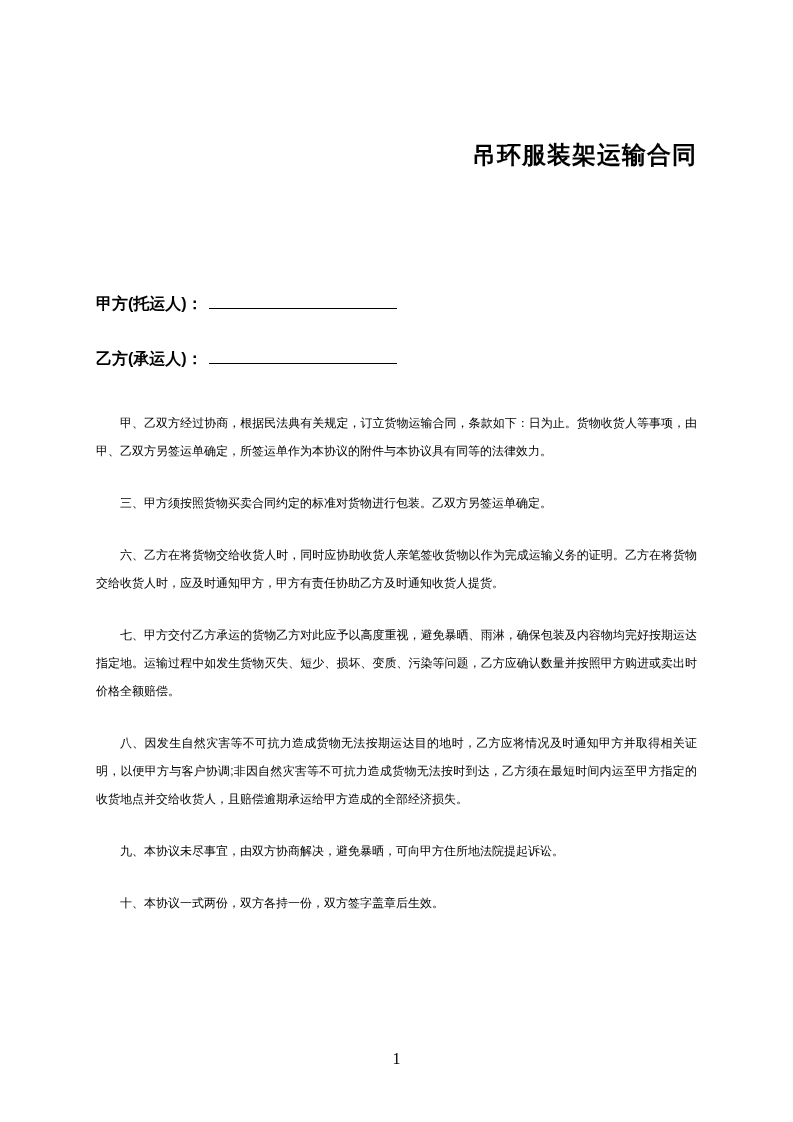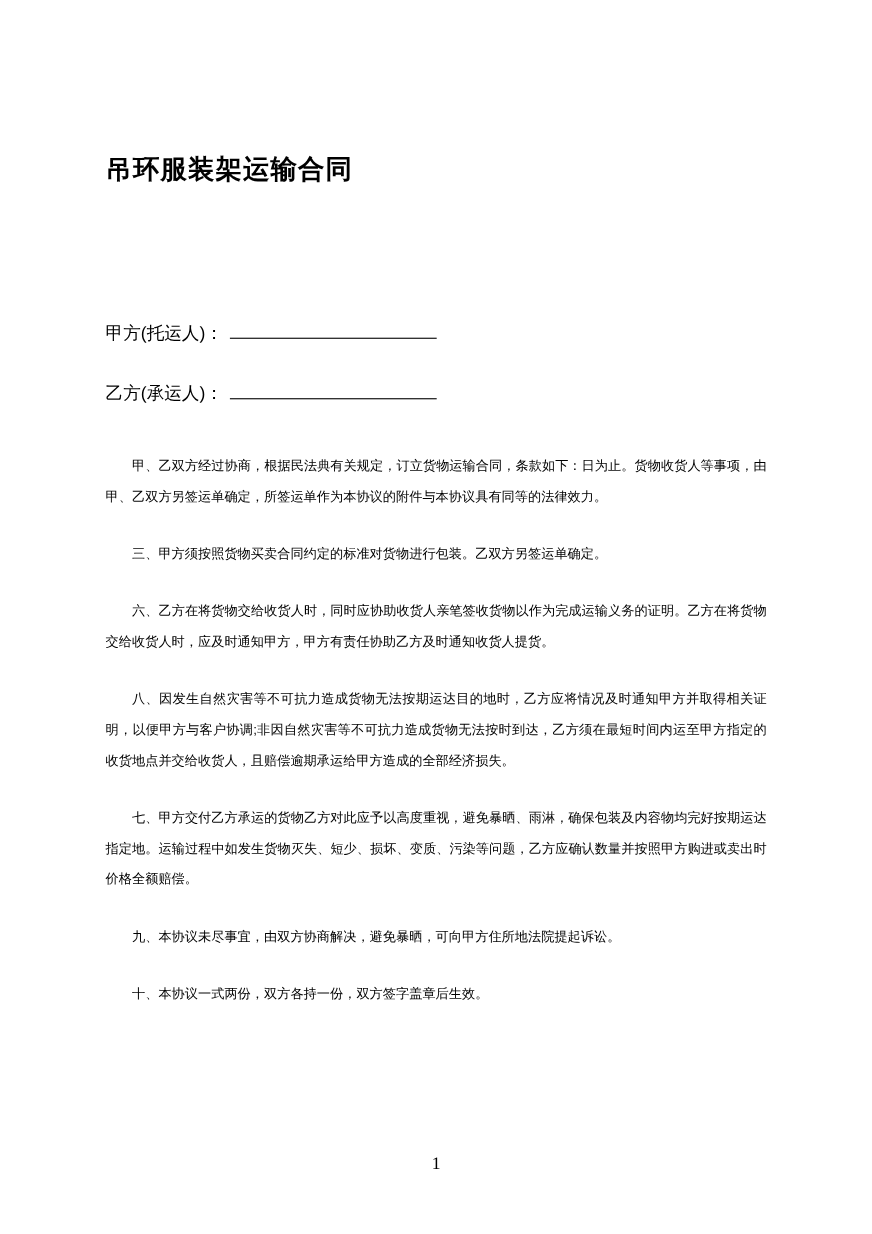--- a/index.html
+++ b/index.html
@@ -17,28 +17,29 @@
     overflow: hidden;
   }
   .content {
     padding: 0 96px;
   }
   .doc-title {
     margin-top: 140px;
     margin-bottom: 120px;
     font-size: 24px;
     font-weight: bold;
-    text-align: left;
+    text-align: right;
     line-height: 30px;
     letter-spacing: 1px;
   }
   .party-line {
     font-size: 16px;
     line-height: 28px;
     white-space: nowrap;
+    font-weight: bold;
   }
   .party-line.first { margin-bottom: 27px; }
   .party-line.second { margin-bottom: 36px; }
   .party-blank {
     display: inline-block;
     width: 188px;
     height: 16px;
     margin-left: 6px;
     border-bottom: 1px solid #000000;
     vertical-align: baseline;
@@ -78,23 +79,23 @@
     <div class="party-line second">
       <span>乙方(承运人)：</span><span class="party-blank"></span>
     </div>
 
     <p class="body-paragraph">甲、乙双方经过协商，根据民法典有关规定，订立货物运输合同，条款如下：日为止。货物收货人等事项，由甲、乙双方另签运单确定，所签运单作为本协议的附件与本协议具有同等的法律效力。</p>
 
     <p class="body-paragraph">三、甲方须按照货物买卖合同约定的标准对货物进行包装。乙双方另签运单确定。</p>
 
     <p class="body-paragraph">六、乙方在将货物交给收货人时，同时应协助收货人亲笔签收货物以作为完成运输义务的证明。乙方在将货物交给收货人时，应及时通知甲方，甲方有责任协助乙方及时通知收货人提货。</p>
 
+    <p class="body-paragraph">七、甲方交付乙方承运的货物乙方对此应予以高度重视，避免暴晒、雨淋，确保包装及内容物均完好按期运达指定地。运输过程中如发生货物灭失、短少、损坏、变质、污染等问题，乙方应确认数量并按照甲方购进或卖出时价格全额赔偿。</p>
+
     <p class="body-paragraph">八、因发生自然灾害等不可抗力造成货物无法按期运达目的地时，乙方应将情况及时通知甲方并取得相关证明，以便甲方与客户协调;非因自然灾害等不可抗力造成货物无法按时到达，乙方须在最短时间内运至甲方指定的收货地点并交给收货人，且赔偿逾期承运给甲方造成的全部经济损失。</p>
-
-    <p class="body-paragraph">七、甲方交付乙方承运的货物乙方对此应予以高度重视，避免暴晒、雨淋，确保包装及内容物均完好按期运达指定地。运输过程中如发生货物灭失、短少、损坏、变质、污染等问题，乙方应确认数量并按照甲方购进或卖出时价格全额赔偿。</p>
 
     <p class="body-paragraph">九、本协议未尽事宜，由双方协商解决，避免暴晒，可向甲方住所地法院提起诉讼。</p>
 
     <p class="body-paragraph">十、本协议一式两份，双方各持一份，双方签字盖章后生效。</p>
 
   </div>
 
   <div class="page-number">1</div>
 </div>
 

